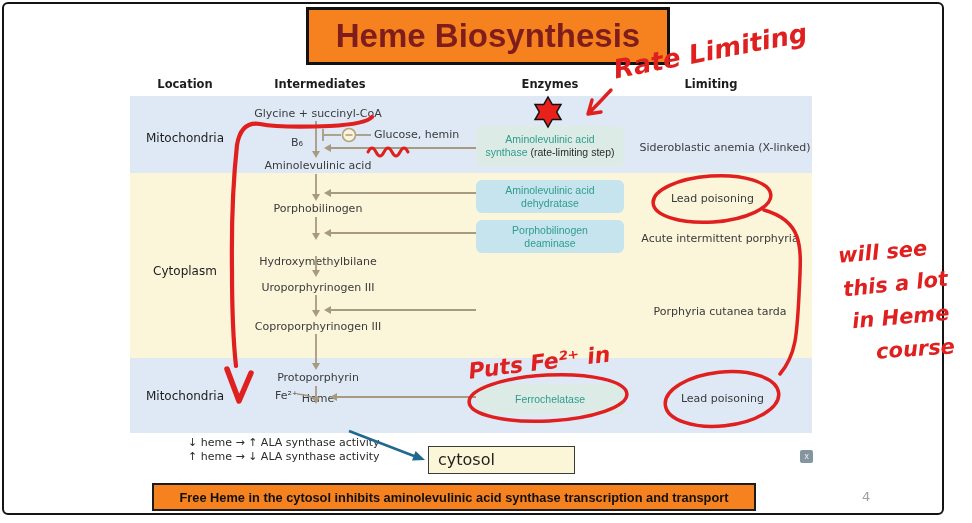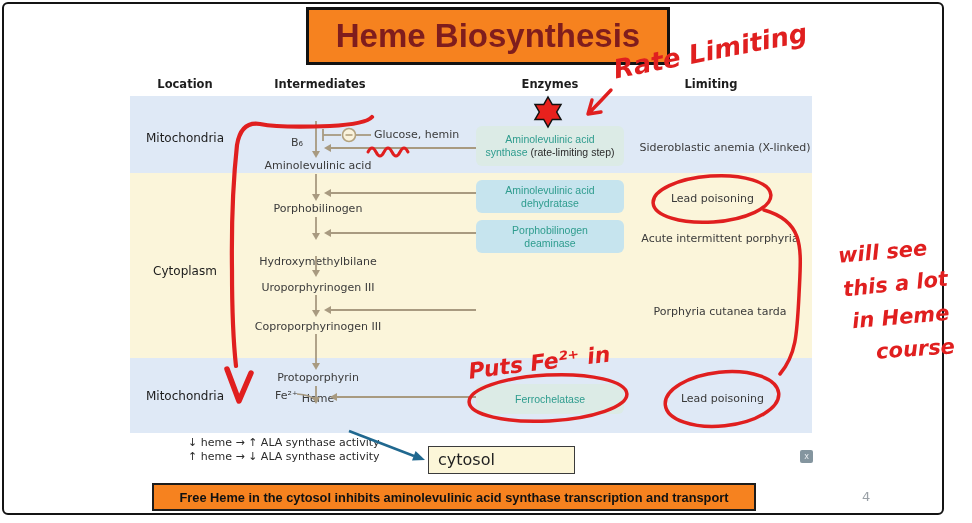--- a/index.html
+++ b/index.html
@@ -50,20 +50,21 @@
 
   <div class="abs col-header" style="left:135px;width:100px;">Location</div>
   <div class="abs col-header" style="left:255px;width:130px;">Intermediates</div>
   <div class="abs col-header" style="left:500px;width:100px;">Enzymes</div>
   <div class="abs col-header" style="left:651px;width:120px;">Limiting</div>
 
   <div class="abs loc" style="top:131px;">Mitochondria</div>
   <div class="abs loc" style="top:264px;">Cytoplasm</div>
   <div class="abs loc" style="top:389px;">Mitochondria</div>
 
+  <div class="abs imt" style="top:107px;">Glycine + succinyl-CoA</div>
   <div class="abs" style="left:291px;top:136px;font-size:11px;">B₆</div>
   <div class="abs" style="left:374px;top:128px;font-size:11px;">Glucose, hemin</div>
   <div class="abs imt" style="top:159px;">Aminolevulinic acid</div>
   <div class="abs imt" style="top:202px;">Porphobilinogen</div>
   <div class="abs imt" style="top:242px;margin-top:13px;">Hydroxymethylbilane</div>
   <div class="abs imt" style="top:281px;">Uroporphyrinogen III</div>
   <div class="abs imt" style="top:320px;">Coproporphyrinogen III</div>
   <div class="abs imt" style="top:371px;">Protoporphyrin</div>
   <div class="abs" style="left:275px;top:389px;font-size:11px;">Fe²⁺</div>
   <div class="abs imt" style="top:392px;">Heme</div>

